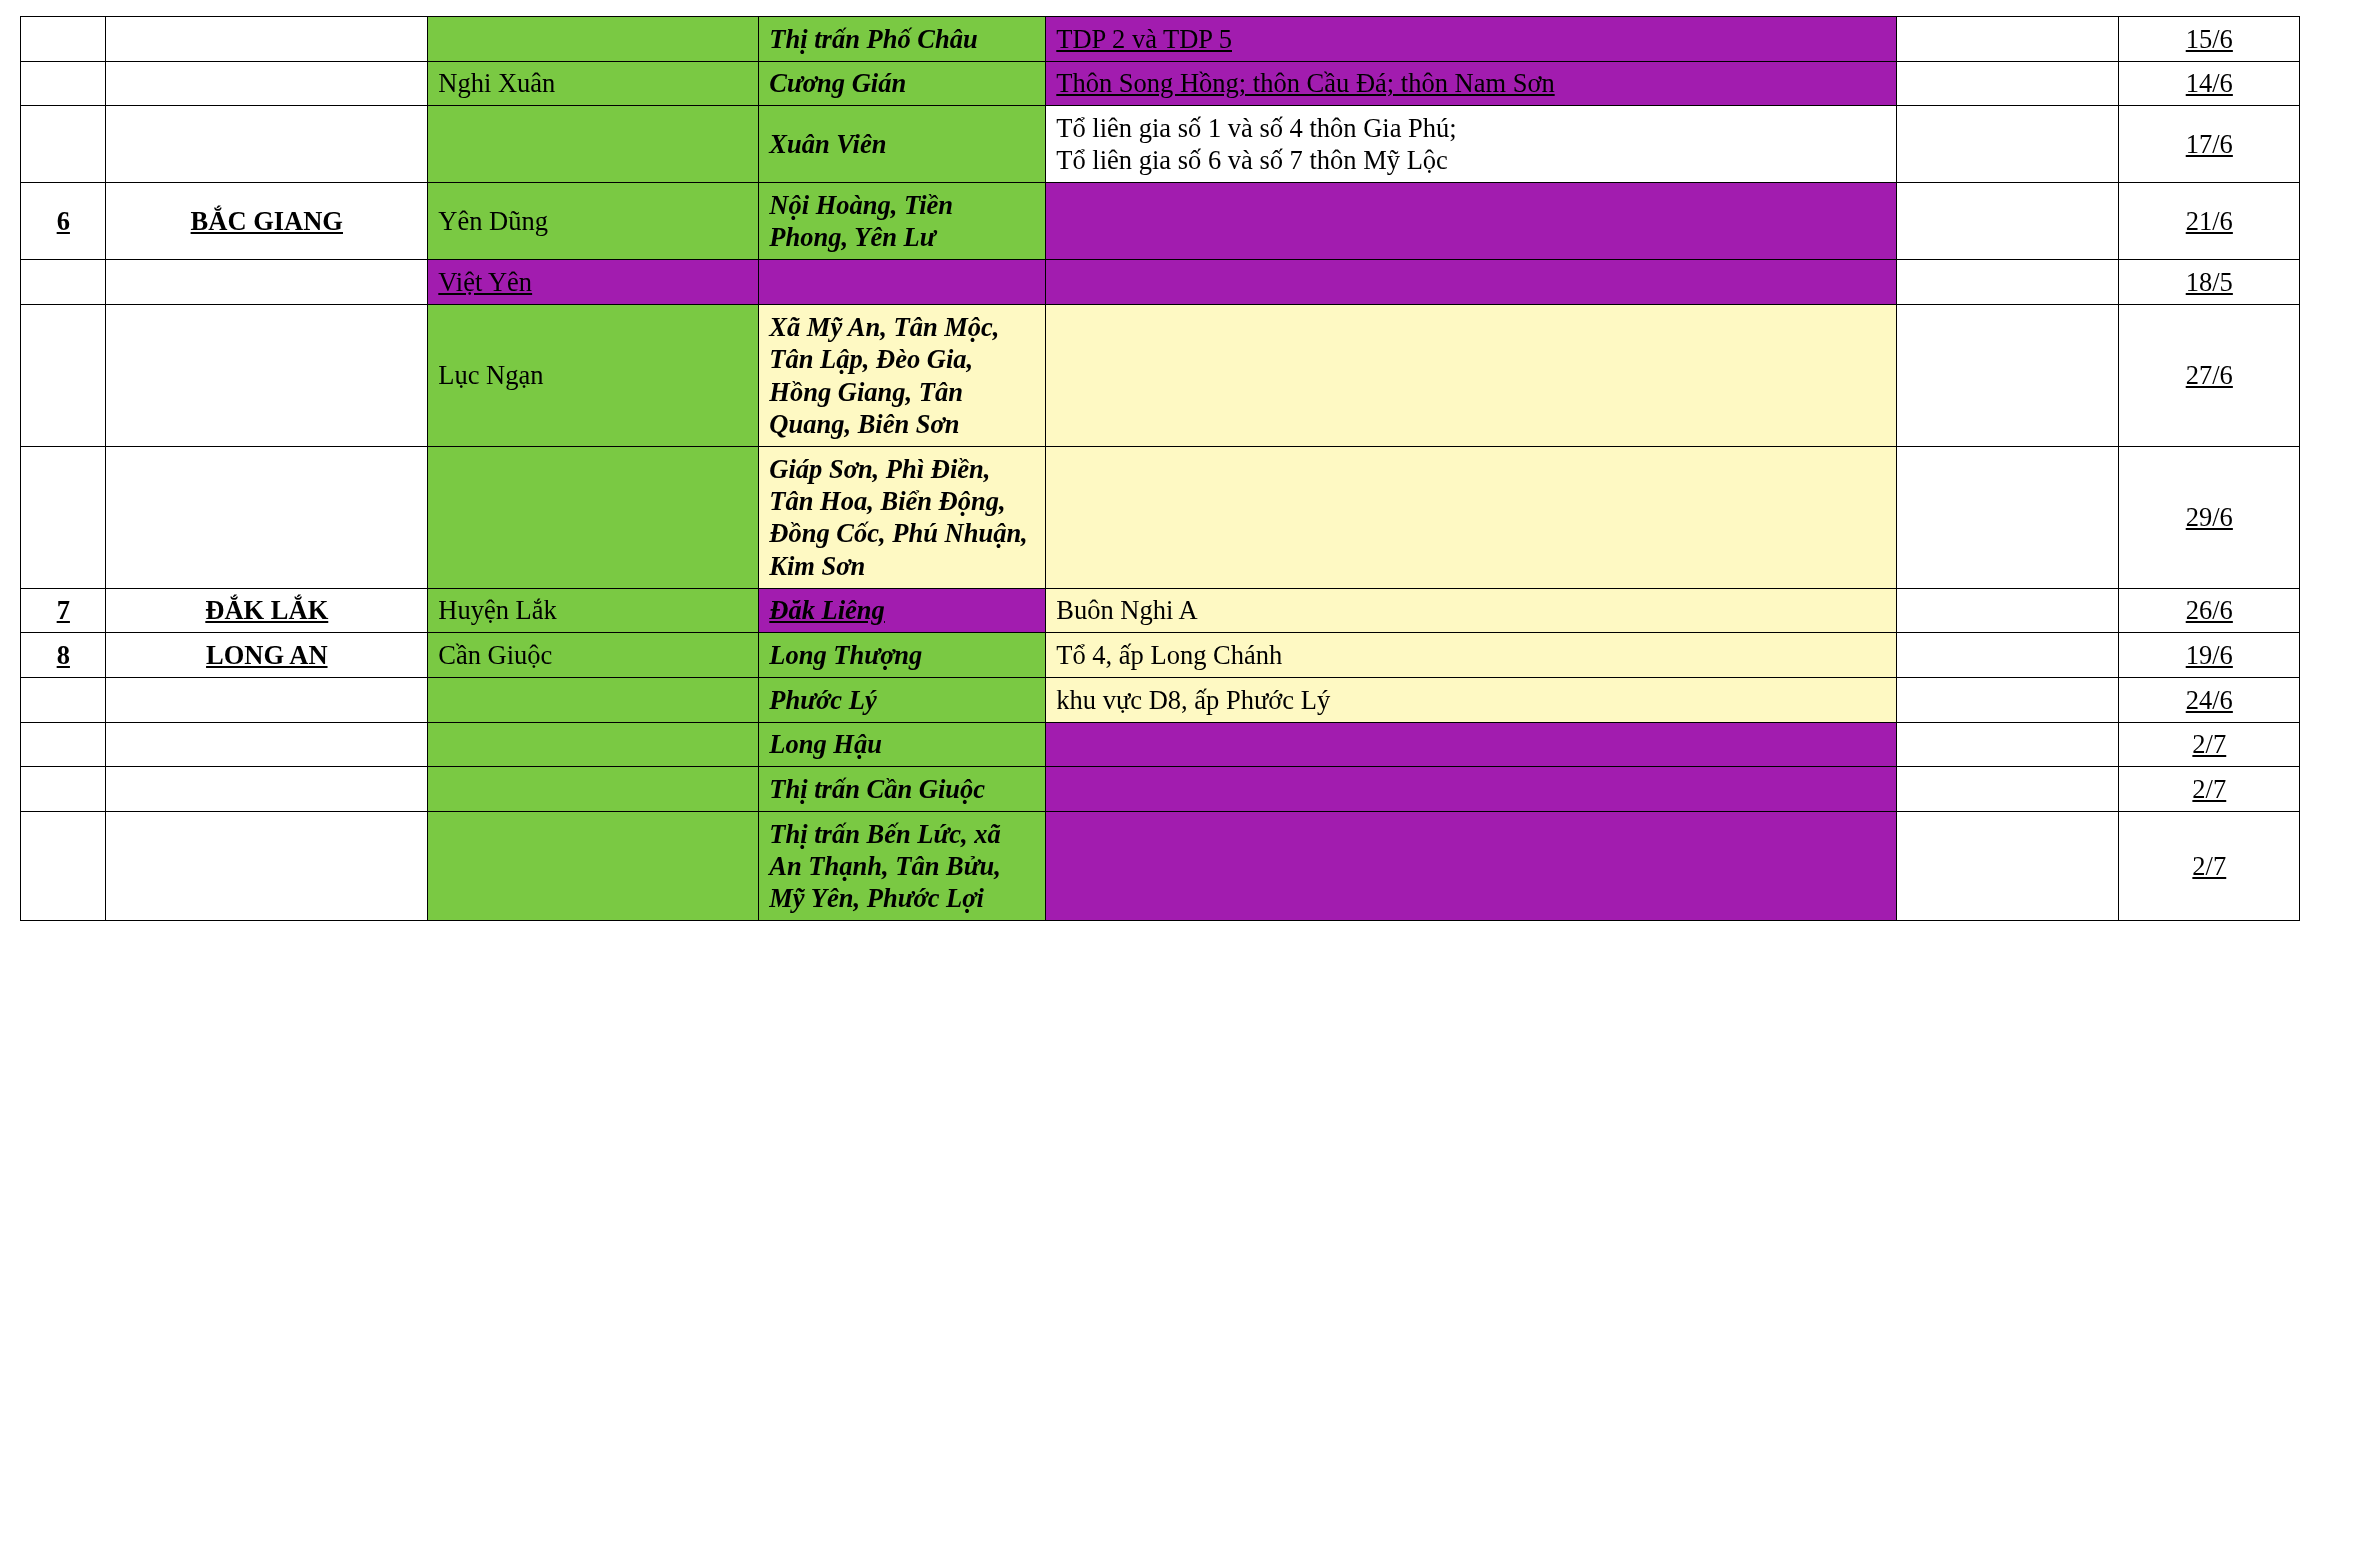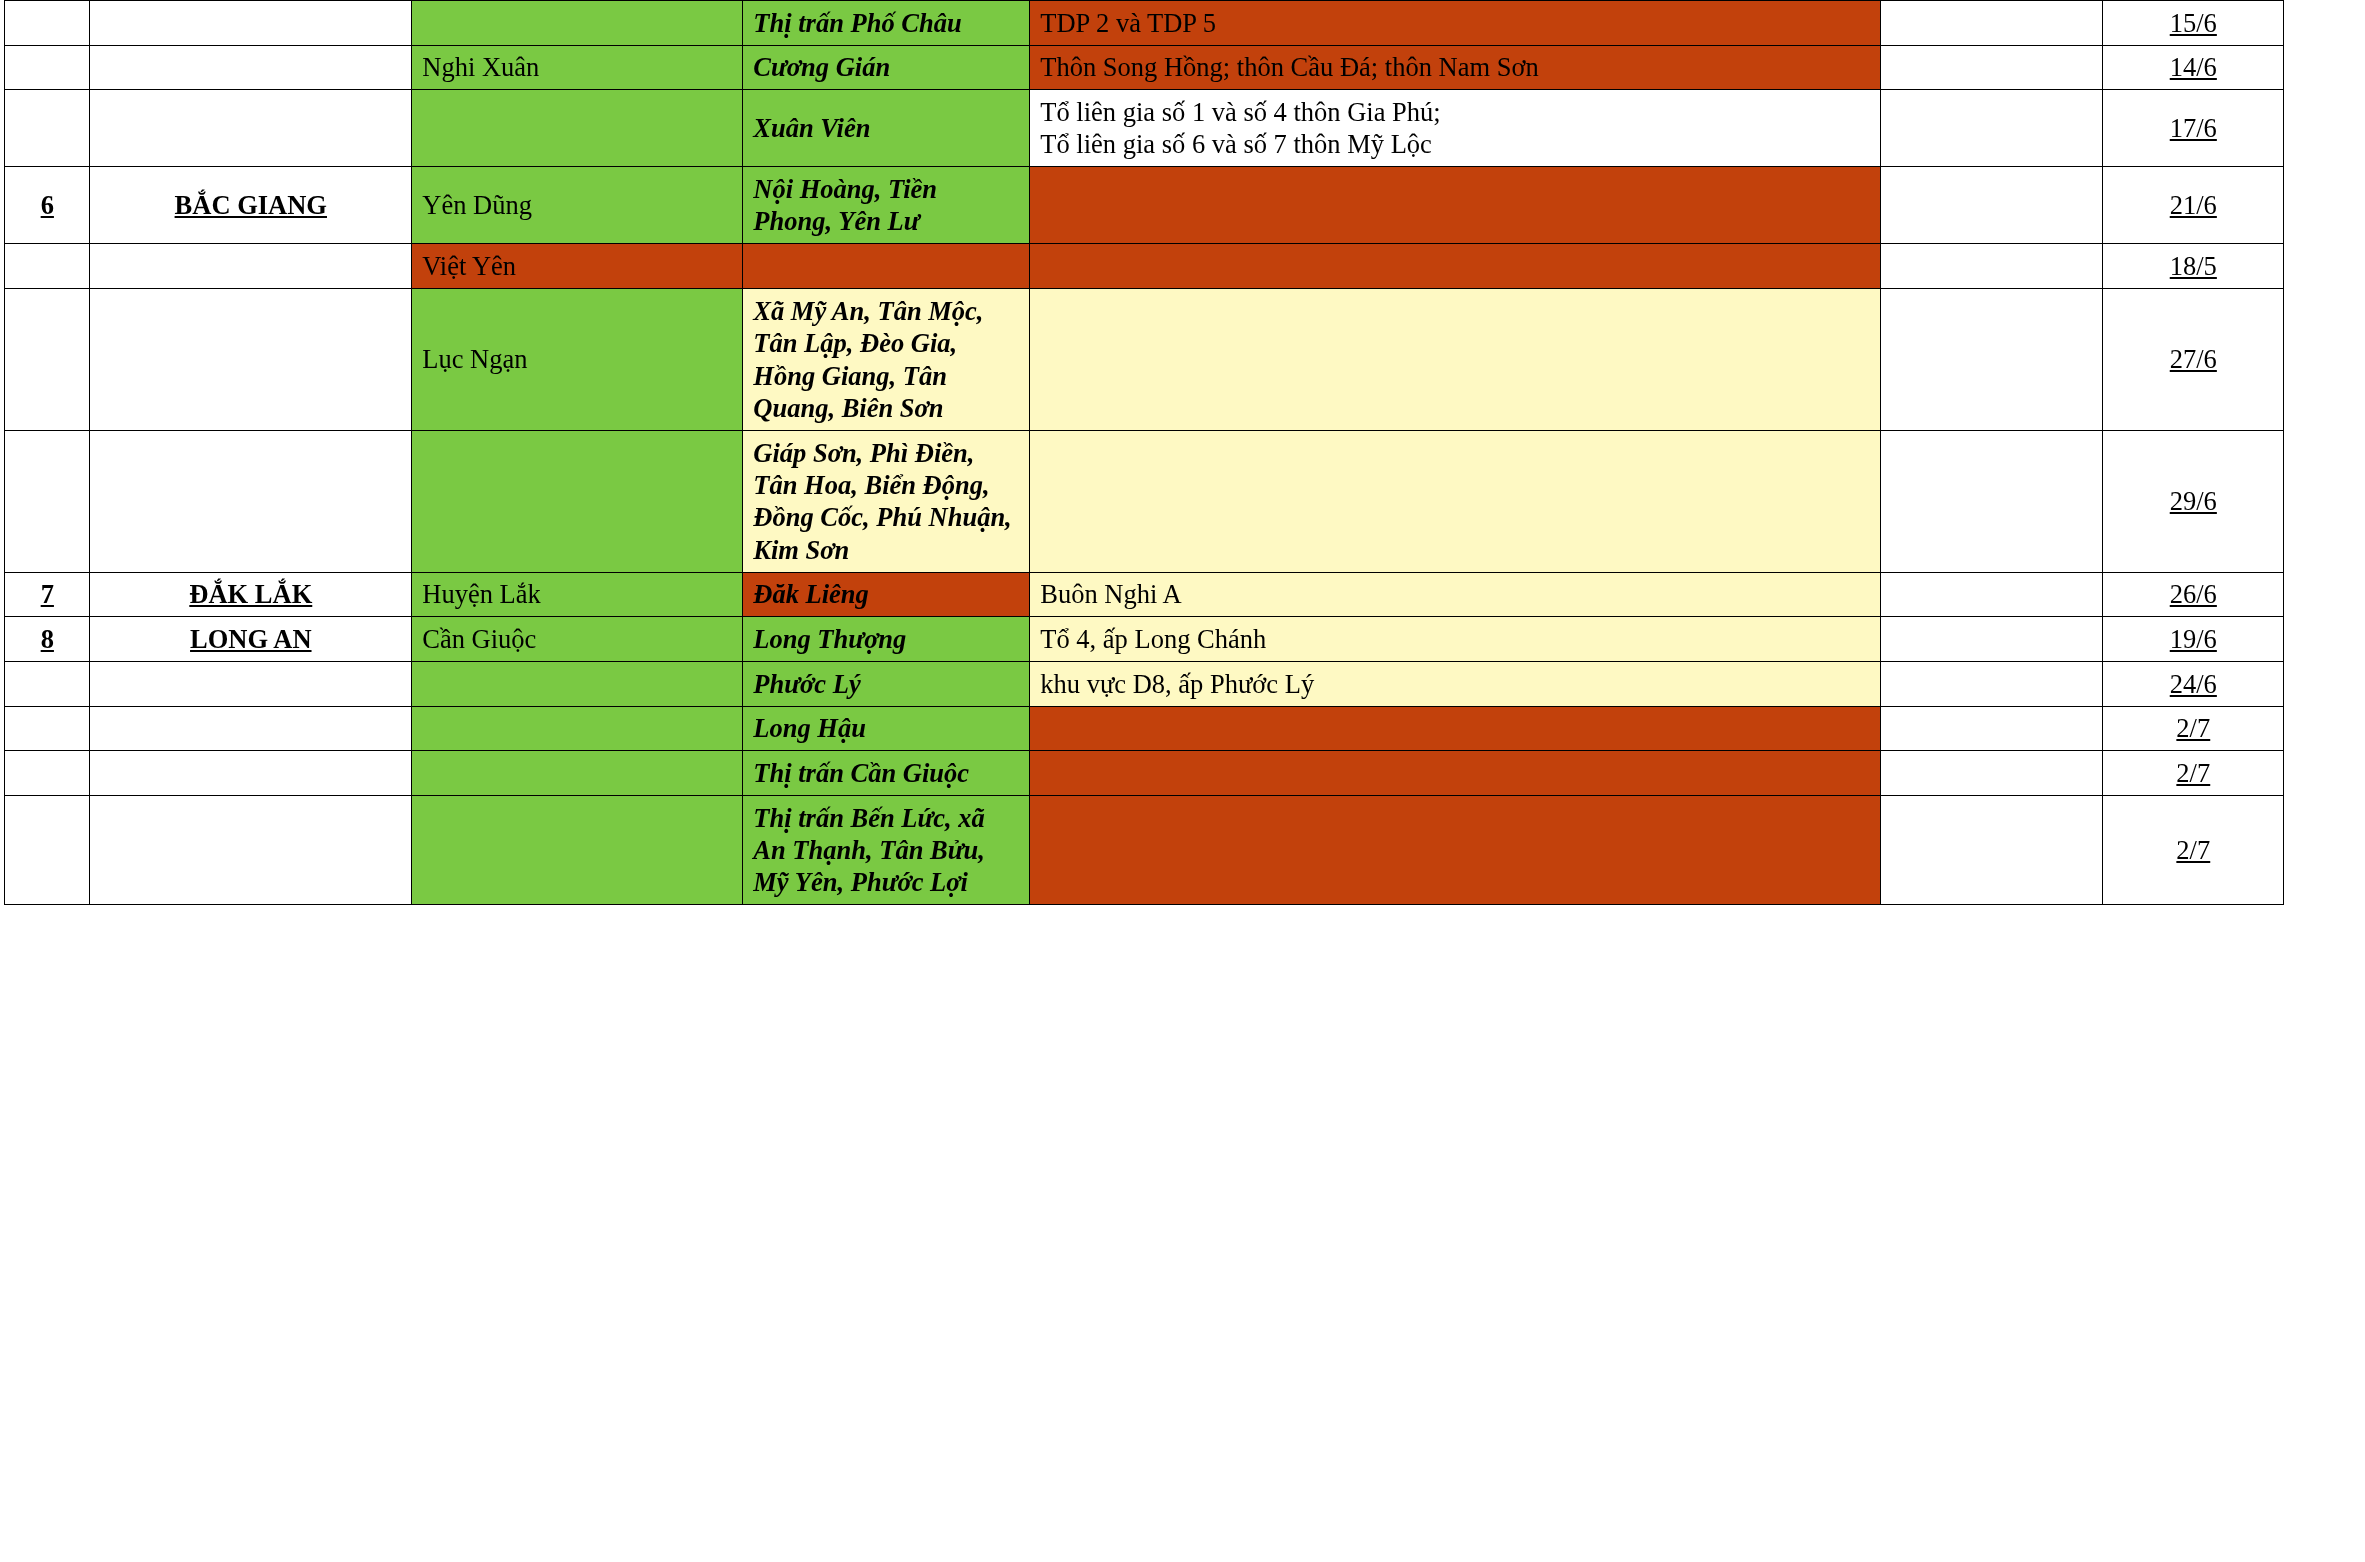--- a/index.html
+++ b/index.html
@@ -9,21 +9,21 @@
   }
   body {
     font-family: "Liberation Serif", serif;
     width: 2366px;
   }
   .sheet {
     width: 2366px;
     min-height: 1562px;
     background: #ffffff;
     box-sizing: border-box;
-    padding: 0;
+    padding: 16px;
   }
   table.doc-table {
     border-collapse: collapse;
     table-layout: fixed;
     width: 2278px;
     margin-left: 4.3px;
     margin-top: 0px;
   }
   table.doc-table td {
     border: 1.4px solid #000000;
@@ -39,21 +39,21 @@
   col.c-stt    { width: 85px; }
   col.c-prov   { width: 322px; }
   col.c-dist   { width: 331px; }
   col.c-ward   { width: 287px; }
   col.c-detail { width: 851px; }
   col.c-blank  { width: 222px; }
   col.c-date   { width: 181px; }
 
   
   .bg-green  { background: #7ac943; }
-  .bg-blue   { background: #c2410c; }
+  .bg-blue   { background: #a21caf; text-decoration: underline; }
   .bg-peach  { background: #fef9c3; }
   .bg-white  { background: #ffffff; }
 
   .bold      { font-weight: bold; }
   .bolditalic{ font-weight: bold; font-style: italic; }
   .normal    { font-weight: normal; font-style: normal; }
 
   .center    { text-align: center; text-decoration: underline; }
   .left      { text-align: left; }
 

